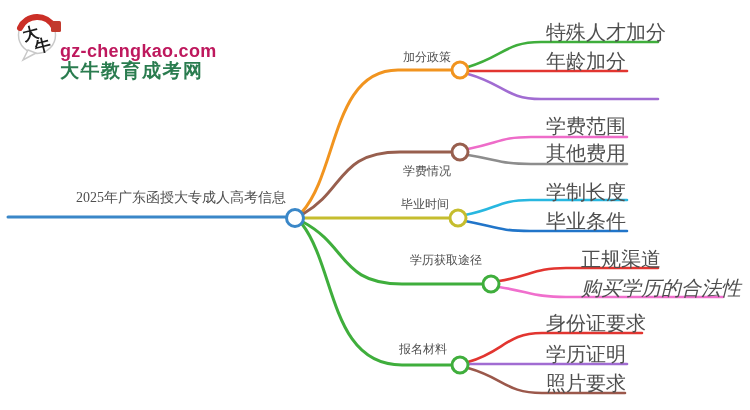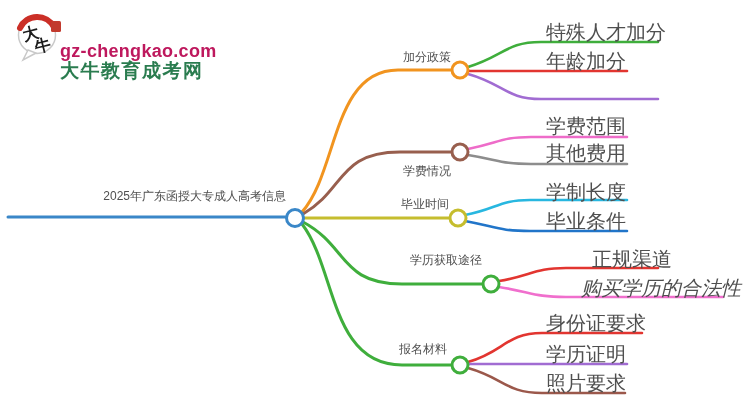--- a/index.html
+++ b/index.html
@@ -6,21 +6,21 @@
   html, body { width: 750px; height: 410px; }
   body {
     font-family: "Liberation Sans", "DejaVu Sans", sans-serif;
     background: #ffffff;
     overflow: hidden;
   }
   .stage { position: relative; width: 750px; height: 410px; background: #fff; }
   .edges { position: absolute; left: 0; top: 0; width: 750px; height: 410px; }
 
   .label { position: absolute; white-space: nowrap; color: #4f4f4f; line-height: 1.15; }
-  .root-label   { font-size: 12px; }
+  .root-label   { font-size: 14px; font-family: Liberation Serif, serif; }
   .branch-label { font-size: 12px; text-align: right; }
   .child-label  { font-size: 20px; }
 
   
   .logo { position: absolute; left: 12px; top: 8px; width: 230px; height: 56px; }
   .logo-bubble-wrap { position: absolute; left: 0; top: 0; width: 58px; height: 58px; }
   .logo-char { position: absolute; font-family: "DejaVu Serif", serif; font-weight: bold;
                color: #1c1c1c; font-size: 16px; transform: rotate(-14deg); }
   .logo-char-1 { left: 11px; top: 16px; }
   .logo-char-2 { left: 23px; top: 28px; }
@@ -94,20 +94,20 @@
 
   <div class="label child-label" style="left:546px; top:21px;">特殊人才加分</div>
   <div class="label child-label" style="left:546px; top:50px;">年龄加分</div>
 
   <div class="label child-label" style="left:546px; top:116px;font-family:Liberation Mono, monospace;">学费范围</div>
   <div class="label child-label" style="left:546px; top:143px;font-family:Liberation Mono, monospace;">其他费用</div>
 
   <div class="label child-label" style="left:546px; top:181px;">学制长度</div>
   <div class="label child-label" style="left:546px; top:210px;">毕业条件</div>
 
-  <div class="label child-label" style="left:581px; top:248px;margin-left:11px;">正规渠道</div>
+  <div class="label child-label" style="left:581px; top:248px;">正规渠道</div>
   <div class="label child-label" style="left:581px; top:277px;font-style:italic;">购买学历的合法性</div>
 
   <div class="label child-label" style="left:546px; top:312px;">身份证要求</div>
   <div class="label child-label" style="left:546px; top:343px;">学历证明</div>
   <div class="label child-label" style="left:546px; top:372px;">照片要求</div>
 
 </div>
 
 </body></html>

